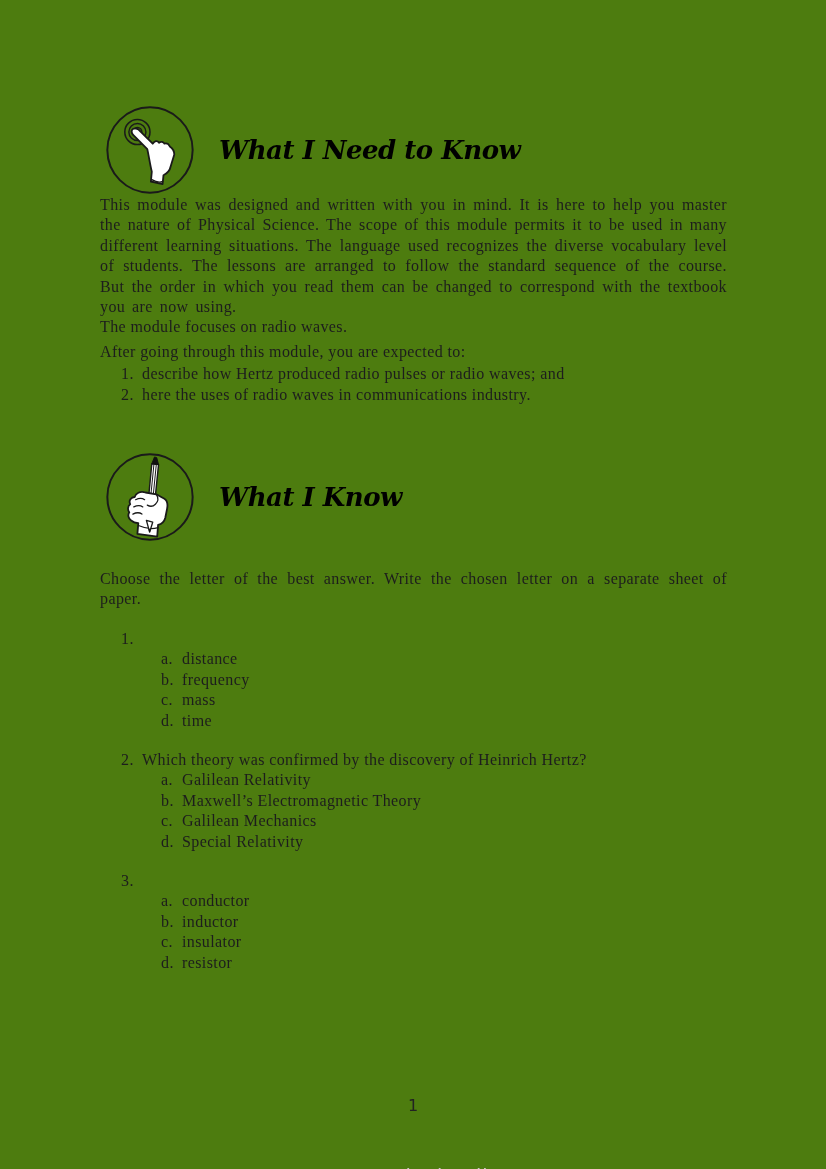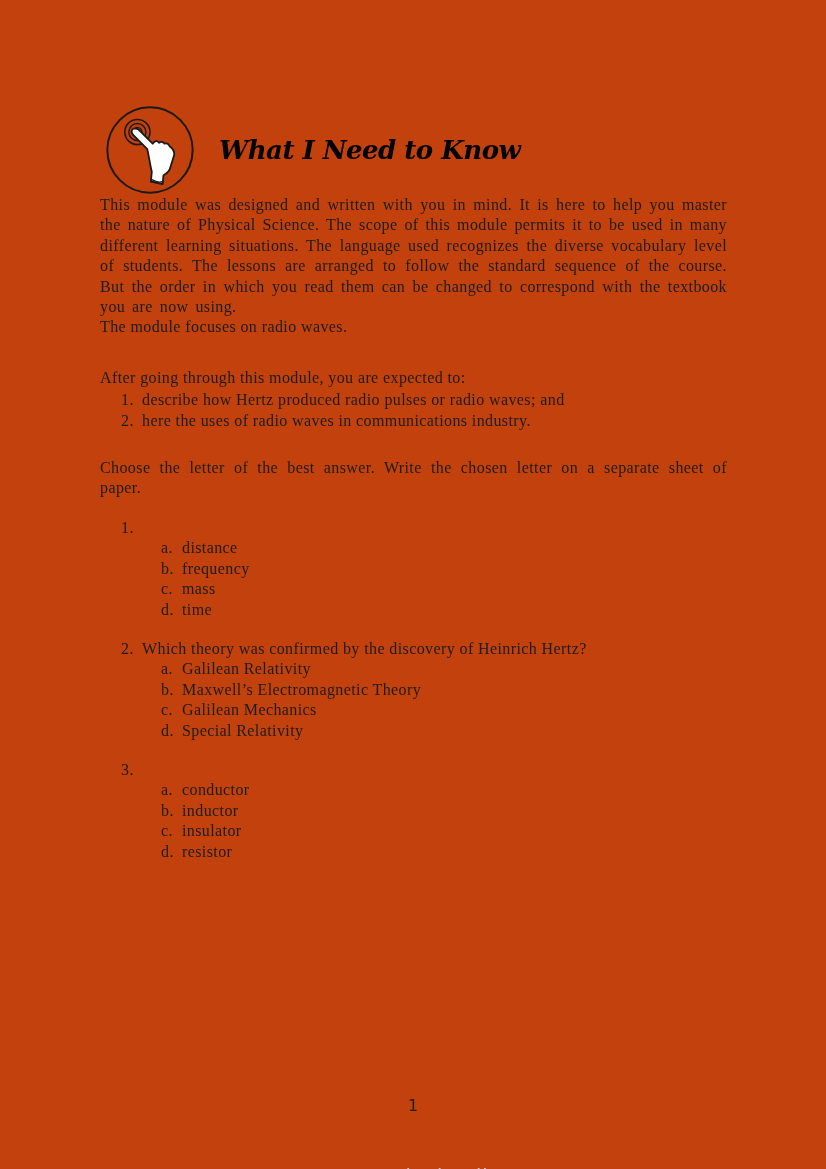--- a/index.html
+++ b/index.html
@@ -1,20 +1,20 @@
 <!DOCTYPE html>
 <html><head>
 <meta charset="utf-8">
 <style>
   html, body { margin: 0; padding: 0; background: #ffffff; }
   .page {
     position: relative;
     width: 826px;
     height: 1169px;
-    background: #c2410c;
+    background: #4d7c0f;
     box-sizing: border-box;
     padding: 0 99px 0 100px;
     overflow: hidden;
     font-family: "Liberation Serif", "DejaVu Serif", serif;
     font-size: 16px;
     line-height: 20.4px;
     letter-spacing: 0.4px;
     color: #1d1d1d;
   }
   p { margin: 0; }
@@ -34,21 +34,21 @@
     line-height: 30px;
     letter-spacing: -0.5px;
     color: #000000;
     white-space: nowrap;
   }
 
   
   .justify { text-align: justify; word-spacing: 2.5px; }
   .intro { }
   .focus { }
-  .lead  { margin-top: 30px; }
+  .lead  { margin-top: 4px; }
   .objectives { margin-top: 2px; }
   .instructions { margin-top: 27px; }
 
   .item, .q-line { display: flex; margin-left: 21px; }
   .num { width: 21px; flex: 0 0 auto; }
   .question { margin-top: 19px; }
   .options { margin-left: 61px; }
   .option { display: flex; }
   .olet { width: 21px; flex: 0 0 auto; }
 
@@ -101,20 +101,40 @@
     <div class="item">
       <span class="num">1.</span>
       <span class="itext">describe how Hertz produced radio pulses or radio waves; and</span>
     </div>
     <div class="item">
       <span class="num">2.</span>
       <span class="itext">here the uses of radio waves in communications industry.</span>
     </div>
   </div>
 
+  <div class="sec-head second">
+    <div class="icon-circle">
+      <svg viewBox="0 0 100 100" aria-hidden="true">
+        <circle class="ink" cx="50" cy="50" r="47.4" stroke-width="2.2"></circle>
+
+        <path d="M52 13 L59.5 14 L53 78 L46 76 Z" fill="#ffffff" stroke="#1a1a1a" stroke-width="1.6" stroke-linejoin="round"></path>
+        <path class="ink" d="M54.4 13.4 L48.2 75.4 M57 13.8 L50.8 76.4" stroke-width="1.1"></path>
+        <path d="M52 13 L55 5.5 L57.5 6.3 L59.5 14 Z" fill="#111111" stroke="#111111" stroke-width="1" stroke-linejoin="round"></path>
+
+        <path d="M45 45 c-6 -2 -11 1 -12 5 c-4 0 -7 4 -5 8 c-3 2 -3 7 -1 9 c-2 3 -1 7 2 9 c2 2 5 3 8 3 l-1 12 l22 3 l1 -13 c4 -1 7 -4 8 -8 l2 -10 c1 -5 0 -9 -3 -11 l-9 -5 z" fill="#ffffff" stroke="#1a1a1a" stroke-width="2" stroke-linejoin="round"></path>
+        <path class="ink" d="M34 53 q6 -3 10 0 M32 61 q6 -3 10 0 M31 69 q6 -3 10 0" stroke-width="1.4" stroke-linecap="round"></path>
+        <path class="ink" d="M57 47 q4 6 -1 11 q-4 4 -9 1" stroke-width="1.4" stroke-linecap="round"></path>
+        <path class="ink" d="M38 82 q11 5 21 2" stroke-width="1.4" stroke-linecap="round"></path>
+
+        <path d="M46 76 L53 78 L49.6 89 Z" fill="#ffffff" stroke="#1a1a1a" stroke-width="1.5" stroke-linejoin="round"></path>
+        <path d="M48.7 85.5 L50.5 86 L49.6 89 Z" fill="#111111" stroke="#111111" stroke-width="0.8"></path>
+      </svg>
+    </div>
+    <h1 class="sec-title">What I Know</h1>
+  </div>
 
   <p class="instructions justify">Choose the letter of the best answer. Write the chosen letter on a separate sheet of paper.</p>
 
   <div class="questions">
 
     <div class="question">
       <div class="q-line">
         <span class="num">1.</span>
       </div>
       <div class="options">

